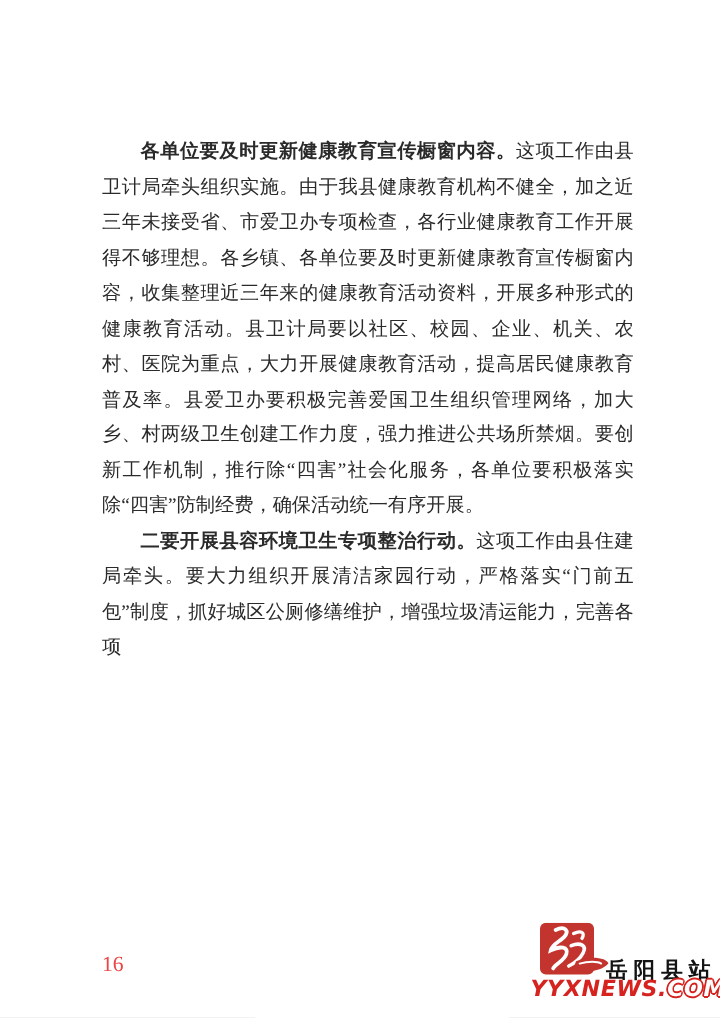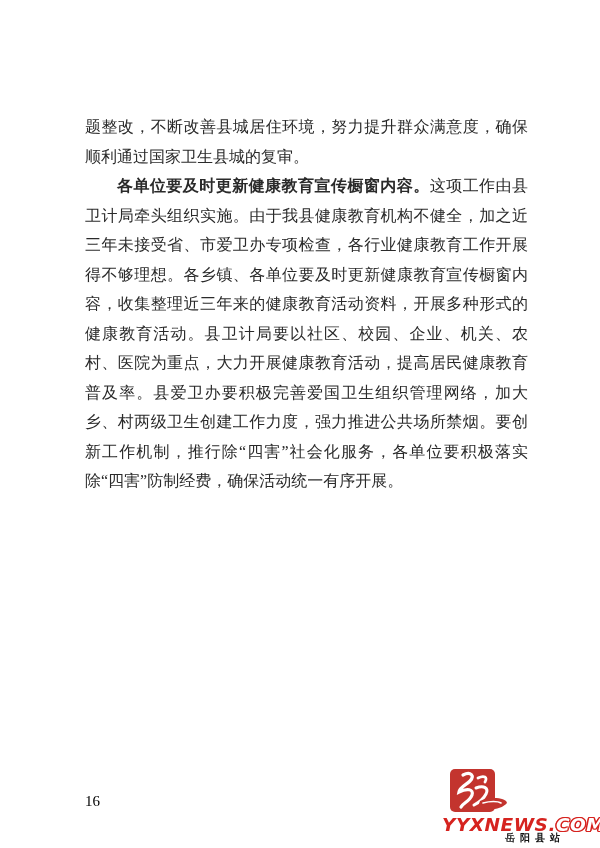--- a/index.html
+++ b/index.html
@@ -35,22 +35,22 @@
   .para.heading {
     font-family: "Liberation Sans", "DejaVu Sans", sans-serif;
     font-weight: 700;
     color: #1c1c1c;
   }
   .bold-lead { font-weight: 700; }
   .page-number {
     position: absolute;
     left: 85px;
     top: 793px;
-    font-size: 15px;
-    color: #000000;
+    font-size: 18px;
+    color: #ef4444;
     font-family: "Liberation Serif", serif;
   }
   .watermark {
     position: absolute;
     left: 442px;
     top: 765px;
     width: 156px;
     height: 78px;
   }
   .wm-mark {
@@ -66,27 +66,26 @@
     font-weight: 700;
     color: #131313;
     letter-spacing: 13px;
     white-space: nowrap;
     font-family: "Liberation Serif", "DejaVu Serif", serif;
   }
   .wm-station {
     position: absolute;
     left: 63px;
     top: 31px;
-    font-size: 10px;
+    font-size: 18px;
     font-weight: 700;
     color: #131313;
     letter-spacing: 5px;
     white-space: nowrap;
     font-family: "Liberation Sans", "DejaVu Sans", sans-serif;
-    margin-top: 35px;
   }
   .wm-url {
     position: absolute;
     left: 0px;
     top: 49px;
     font-size: 18.5px;
     font-weight: 800;
     font-style: italic;
     color: #d6231f;
     letter-spacing: 0.5px;
@@ -101,22 +100,22 @@
        0 -1.4px 0 #d6231f, 0 1.4px 0 #d6231f,
       -1.4px 0 0 #d6231f, 1.4px 0 0 #d6231f;
   }
 </style>
 </head>
 <body>
 
 <div class="page">
 
   <div class="doc-body">
-      <p class="para"><span>题整改，不断改善县城居住环境，努力提升群众满意度，确保顺利通过国家卫生县城的复审。</span></p>
       <p class="para indent"><span class="bold-lead">各单位要及时更新健康教育宣传橱窗内容。</span><span>这项工作由县卫计局牵头组织实施。由于我县健康教育机构不健全，加之近三年未接受省、市爱卫办专项检查，各行业健康教育工作开展得不够理想。各乡镇、各单位要及时更新健康教育宣传橱窗内容，收集整理近三年来的健康教育活动资料，开展多种形式的健康教育活动。县卫计局要以社区、校园、企业、机关、农村、医院为重点，大力开展健康教育活动，提高居民健康教育普及率。县爱卫办要积极完善爱国卫生组织管理网络，加大乡、村两级卫生创建工作力度，强力推进公共场所禁烟。要创新工作机制，推行除“四害”社会化服务，各单位要积极落实除“四害”防制经费，确保活动统一有序开展。</span></p>
+      <p class="para indent"><span class="bold-lead">二要开展县容环境卫生专项整治行动。</span><span>这项工作由县住建局牵头。要大力组织开展清洁家园行动，严格落实“门前五包”制度，抓好城区公厕修缮维护，增强垃圾清运能力，完善各项</span></p>
     </div>
 
   <div class="page-number">16</div>
 
   <div class="watermark">
     <svg class="wm-mark" width="58" height="50" viewBox="0 0 58 50" aria-hidden="true">
       <rect x="0" y="0" width="45" height="43" rx="5" fill="#c3342e"></rect>
       <path d="M13 6 C21 2 25 7 20 12 C16 16 10 18 9 23 C17 19 24 20 22 26 C20 32 13 34 11 38" stroke="#ffffff" stroke-width="3.2" fill="none" stroke-linecap="round"></path>
       <path d="M28 9 C34 6 38 8 35 13" stroke="#ffffff" stroke-width="2.8" fill="none" stroke-linecap="round"></path>
       <path d="M26 19 C34 16 39 19 36 25 C33 31 28 34 24 36" stroke="#ffffff" stroke-width="3" fill="none" stroke-linecap="round"></path>

